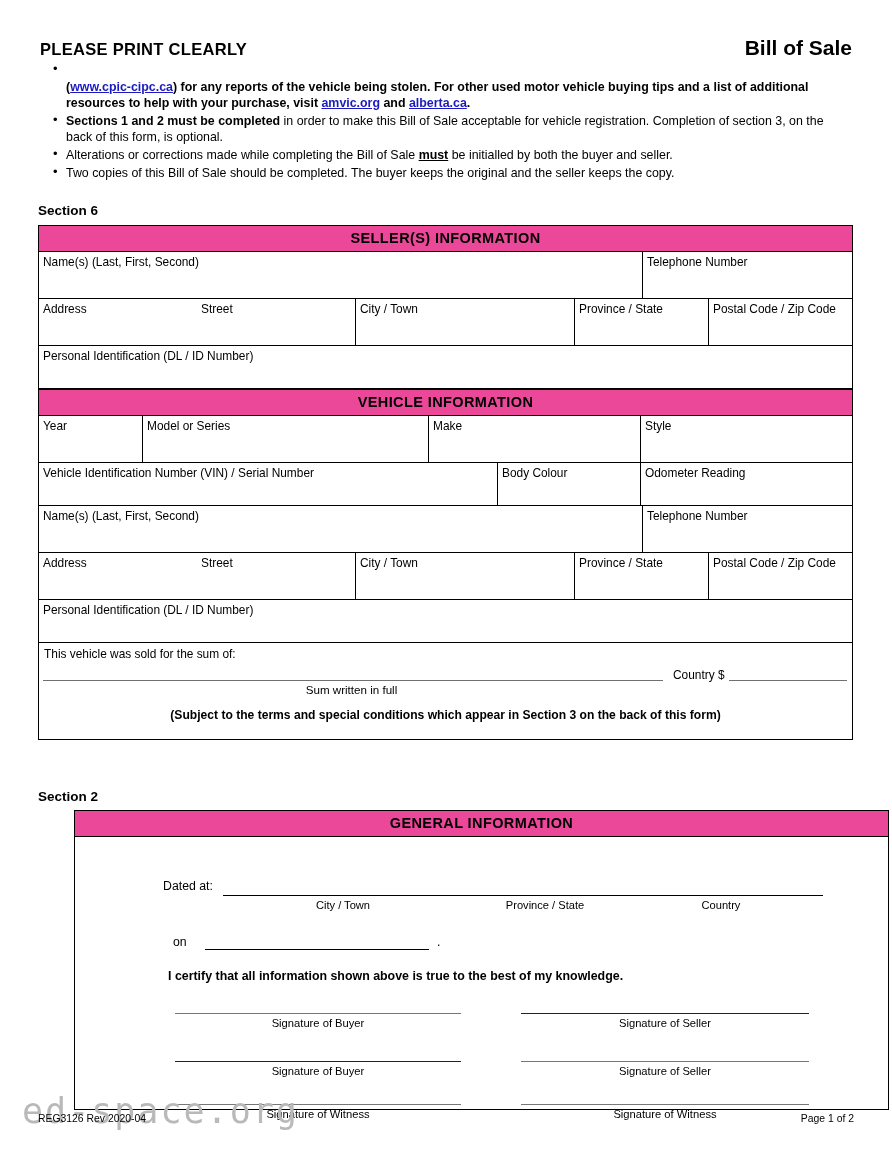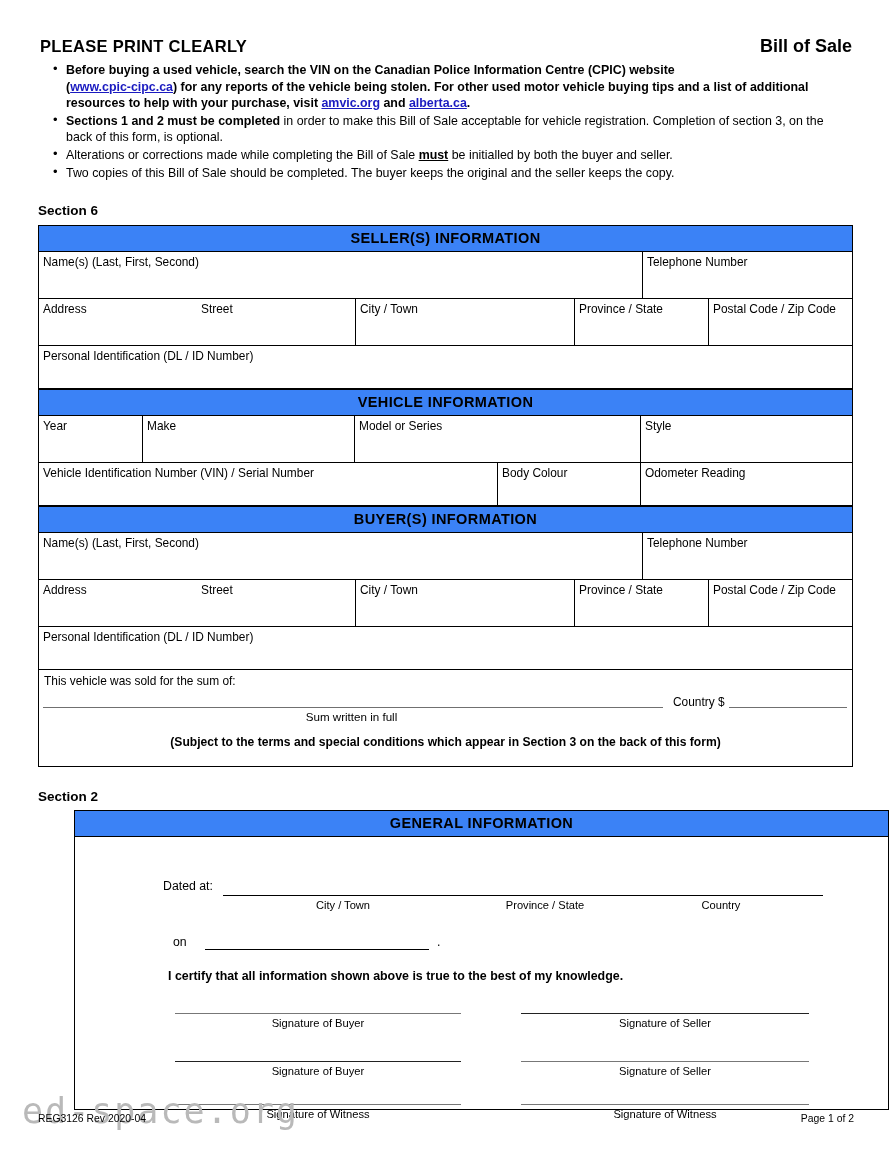--- a/index.html
+++ b/index.html
@@ -28,21 +28,21 @@
     display: flex;
     align-items: baseline;
     justify-content: space-between;
   }
   .please-print {
     font-size: 16.5px;
     font-weight: bold;
     letter-spacing: 0.3px;
   }
   .bill-of-sale {
-    font-size: 18px;
+    font-size: 21px;
     font-weight: bold;
   }
 
   
   .bullets {
     position: absolute;
     left: 52px;
     top: 62px;
     width: 800px;
   }
@@ -82,21 +82,21 @@
     position: absolute;
     left: 38px;
     width: 815px;
     border: 1.4px solid #000;
     box-sizing: border-box;
   }
   #table1 { top: 225px; }
   #table2 { top: 810px; margin-left: 36px; }
 
   .band {
-    background: #3b82f6;
+    background: #ec4899;
     text-align: center;
     font-weight: bold;
     font-size: 14.5px;
     letter-spacing: 0.4px;
     padding: 4px 0 5px 0;
     border-bottom: 1.2px solid #000;
     border-top: 1.2px solid #000;
   }
   .band.first { border-top: none; }
 
@@ -266,21 +266,21 @@
 <div id="page">
 
   <div class="hdr-row">
     <div class="please-print">PLEASE PRINT CLEARLY</div>
     <div class="bill-of-sale">Bill of Sale</div>
   </div>
 
   <div class="bullets">
 
     <div class="bullet">
-      <span class="b">Before buying a used vehicle, search the VIN on the Canadian Police Information Centre (CPIC) website</span><br>
+      <br>
       <span class="b">(</span><a class="lnk" href="#">www.cpic-cipc.ca</a><span class="b">) for any reports of the vehicle being stolen. For other used motor vehicle buying tips and a list of additional resources to help with your purchase, visit </span><a class="lnk" href="#">amvic.org</a><span class="b"> and </span><a class="lnk" href="#">alberta.ca</a><span class="b">.</span>
     </div>
 
     <div class="bullet">
       <span class="b">Sections 1 and 2 must be completed</span><span> in order to make this Bill of Sale acceptable for vehicle registration. Completion of section 3, on the back of this form, is optional.</span>
     </div>
 
     <div class="bullet">
       <span>Alterations or corrections made while completing the Bill of Sale </span><span class="u-bold">must</span><span> be initialled by both the buyer and seller.</span>
     </div>
@@ -327,44 +327,43 @@
         <span>Personal Identification (DL / ID Number)</span>
       </div>
     </div>
 
     <div class="band">VEHICLE INFORMATION</div>
 
     <div class="row h-veh1">
       <div class="cell" style="width:104px;">
         <span>Year</span>
       </div>
+      <div class="cell" style="width:286px;">
+        <span>Model or Series</span>
+      </div>
       <div class="cell" style="width:212px;">
         <span>Make</span>
-      </div>
-      <div class="cell" style="width:286px;">
-        <span>Model or Series</span>
       </div>
       <div class="cell" style="width:211px;">
         <span>Style</span>
       </div>
     </div>
 
     <div class="row h-veh2">
       <div class="cell" style="width:459px;">
         <span>Vehicle Identification Number (VIN) / Serial Number</span>
       </div>
       <div class="cell" style="width:143px;">
         <span>Body Colour</span>
       </div>
       <div class="cell" style="width:211px;">
         <span>Odometer Reading</span>
       </div>
     </div>
 
-    <div class="band">BUYER(S) INFORMATION</div>
 
     <div class="row h-name">
       <div class="cell" style="width:604px;">
         <span>Name(s) (Last, First, Second)</span>
       </div>
       <div class="cell" style="width:209px;">
         <span>Telephone Number</span>
       </div>
     </div>
 

